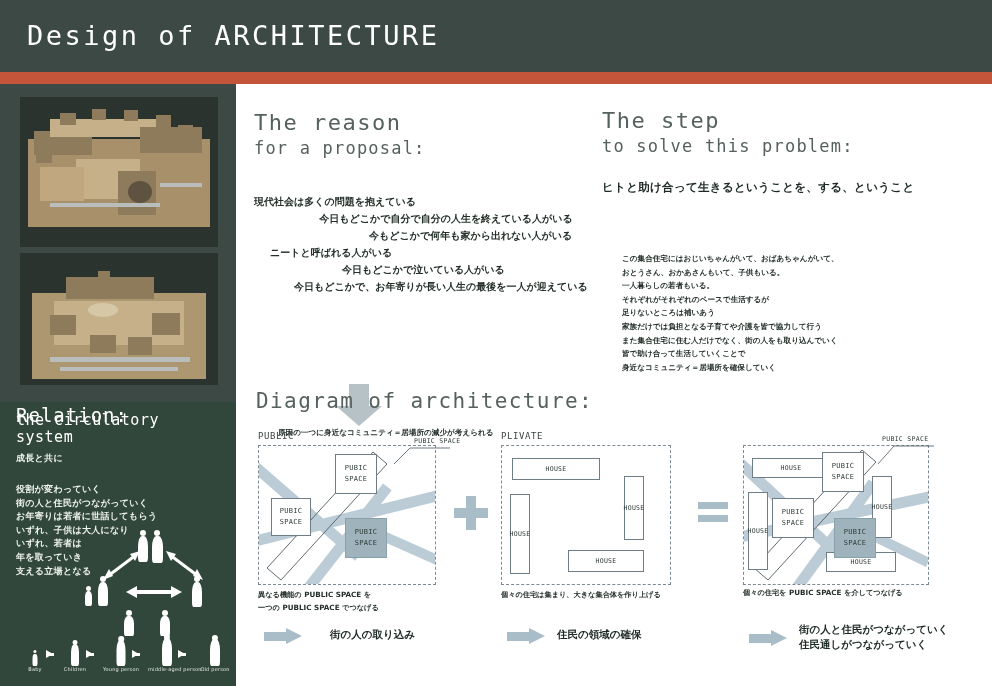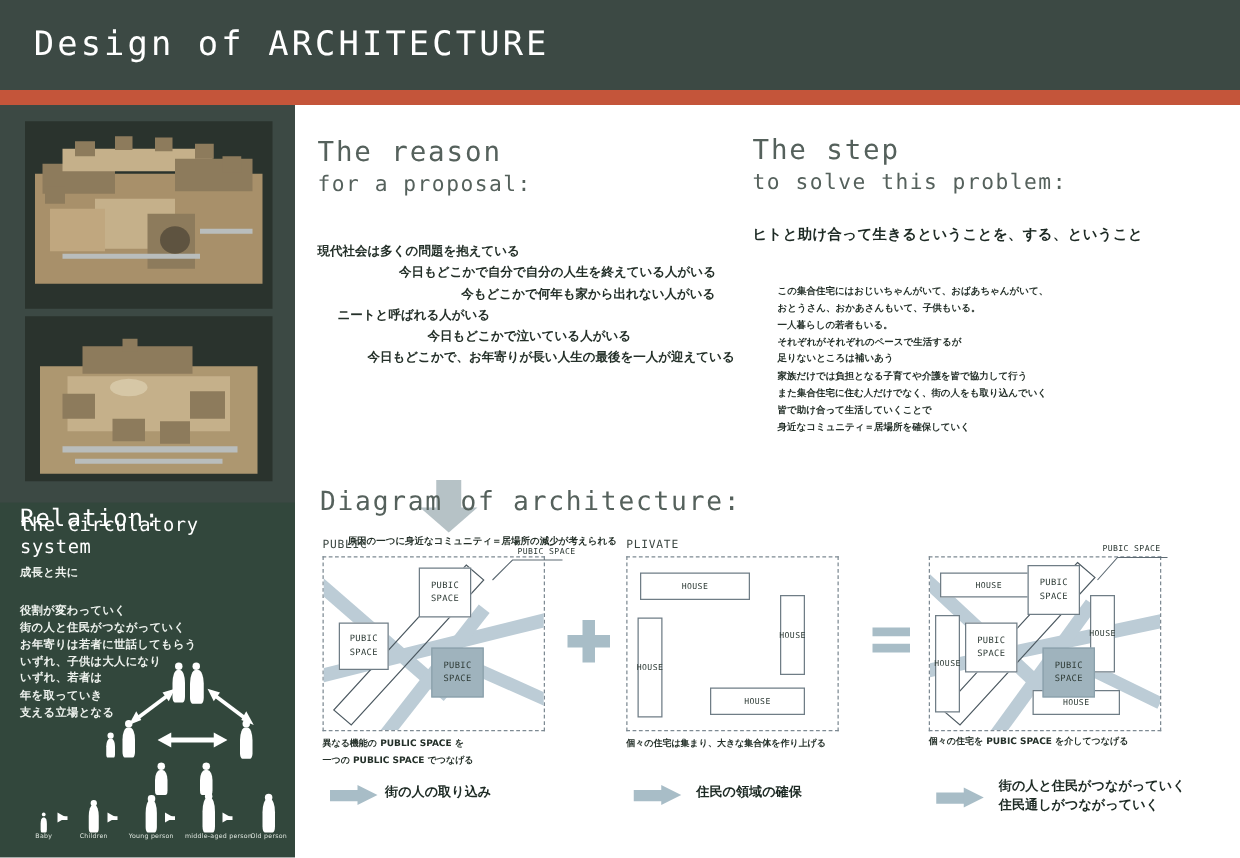--- a/index.html
+++ b/index.html
@@ -118,21 +118,21 @@
     position: absolute; left: 30px; top: 344px;
     font-size: 7.6px; color: #243029; font-weight: bold; white-space: nowrap; margin-left: 12px;
   }
 
   .step-lead {
     position: absolute; left: 366px; top: 96px;
     font-size: 11.5px; color: #1d2a24; font-weight: bold; letter-spacing: .3px; white-space: nowrap;
   }
   .step-sub { position: absolute; left: 392px; top: 117px; }
   .step-sub div { font-size: 8.6px; color: #1d2a24; font-weight: bold; line-height: 16px; white-space: nowrap; }
-  .step-body { position: absolute; left: 386px; top: 142px; }
+  .step-body { position: absolute; left: 386px; top: 168px; }
   .step-body div { font-size: 7.6px; color: #243029; font-weight: bold; line-height: 13.6px; white-space: nowrap; }
 
   
   .diag-title {
     position: absolute; left: 20px; top: 305px;
     font-family: "DejaVu Sans Mono", monospace;
     font-size: 21px; letter-spacing: 1.4px; color: #55615c; white-space: nowrap;
   }
   .diag-label {
     position: absolute; font-family: "DejaVu Sans Mono", monospace;
@@ -491,21 +491,21 @@
         <div>個々の住宅は集まり、大きな集合体を作り上げる</div>
       </div>
     <div class="cap" id="cap-2" style="left:507px;top:503px;">
         <div>個々の住宅を PUBIC SPACE を介してつなげる</div>
       </div>
 
     <div class="res-arrow" style="left:28px;top:544px;">
         <div class="s"></div>
         <div class="h"></div>
       </div>
-    <div class="res-txt" id="res-0" style="left:72px;top:543px;text-align:right;">
+    <div class="res-txt" id="res-0" style="left:94px;top:543px;text-align:right;">
         <div>街の人の取り込み</div>
       </div>
 
     <div class="res-arrow" style="left:271px;top:544px;">
         <div class="s"></div>
         <div class="h"></div>
       </div>
     <div class="res-txt" id="res-1" style="left:321px;top:543px;">
         <div>住民の領域の確保</div>
       </div>

